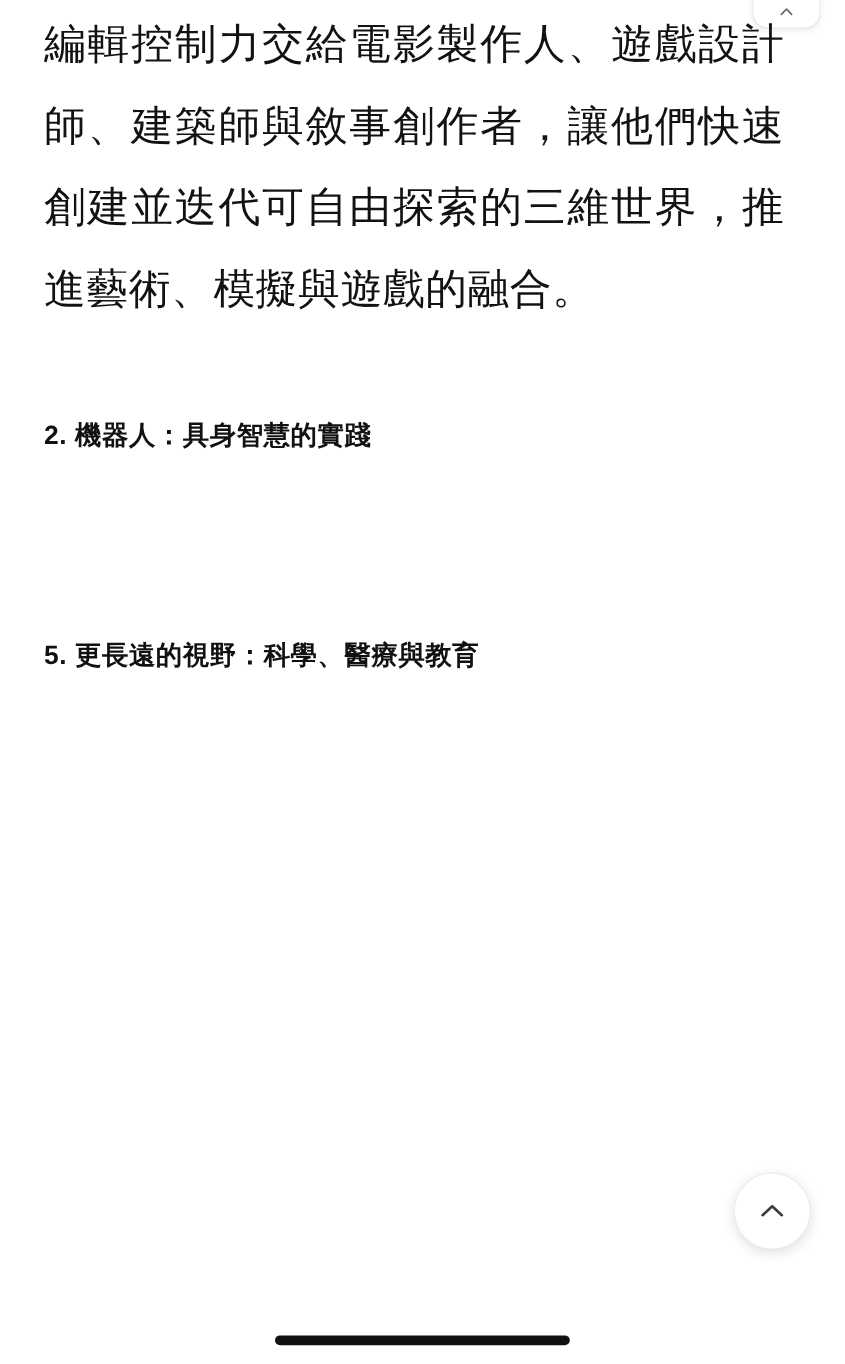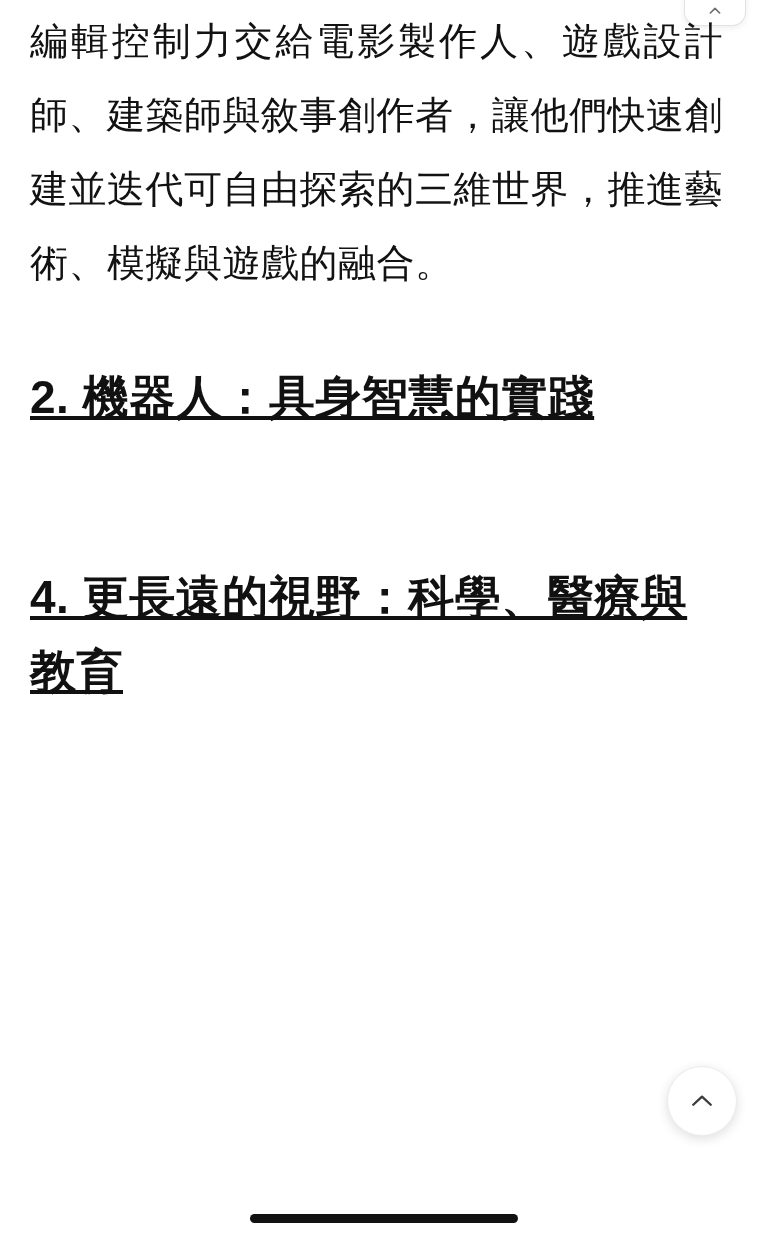--- a/index.html
+++ b/index.html
@@ -41,46 +41,45 @@
     height: 16px;
   }
   .chev svg { display:block; }
 
   
   .article {
     position: absolute;
     top: 0;
     left: 0;
     width: 753px;
-    padding: 0 30px;
+    padding: 0 40px;
     box-sizing: border-box;
   }
 
   .para {
     font-size: 38px;
     line-height: 74px;
     letter-spacing: 0.5px;
     margin: 0;
     color: #121212;
     text-align: justify;
     text-justify: inter-ideograph;
     font-weight: 400;
   }
   .para.first {
     margin-top: 4px;
   }
 
   .heading {
-    font-size: 46px;
+    font-size: 24px;
     line-height: 74px;
     font-weight: 700;
     margin: 0;
     color: #111111;
     letter-spacing: 0.5px;
-    text-decoration: underline;
   }
 
   .spacer-lg { height: 60px; }
   .spacer-md { height: 56px; }
   .spacer-xl { height: 70px; }
 
   
   .fab {
     position: absolute;
     right: 31px;
@@ -120,21 +119,21 @@
     </svg>
   </span>
 </div>
 
 <div class="article">
   <p class="para first">編輯控制力交給電影製作人、遊戲設計師、建築師與敘事創作者，讓他們快速創建並迭代可自由探索的三維世界，推進藝術、模擬與遊戲的融合。</p>
   <div class="spacer-lg"></div>
   <h2 class="heading">2. 機器人：具身智慧的實踐</h2>
   <div class="spacer-md"></div>
   <div class="spacer-xl"></div>
-  <h2 class="heading">4. 更長遠的視野：科學、醫療與教育</h2>
+  <h2 class="heading">5. 更長遠的視野：科學、醫療與教育</h2>
 </div>
 
 <div class="fab">
   <span>
     <svg viewBox="0 0 24 24" width="30" height="30" fill="none" stroke="#3c3c3c" stroke-width="1.9" stroke-linecap="round" stroke-linejoin="round">
       <polyline points="5,15 12,8.5 19,15"></polyline>
     </svg>
   </span>
 </div>
 

